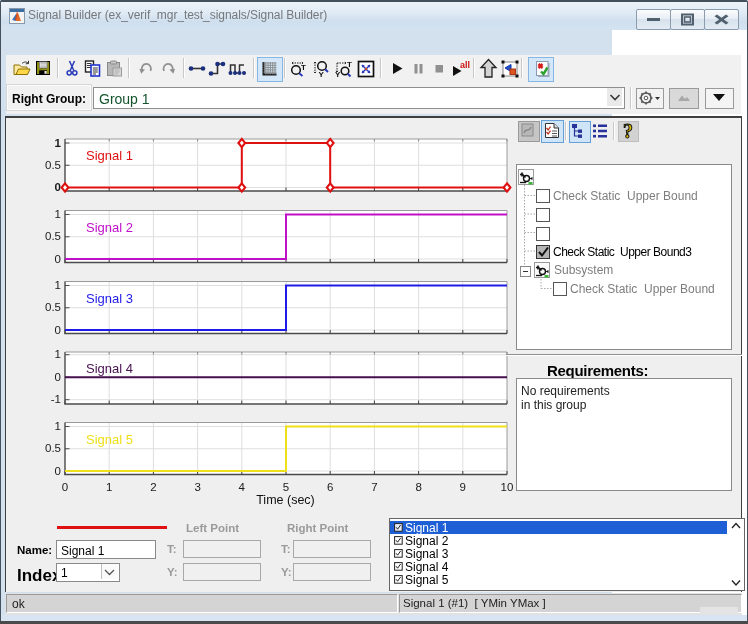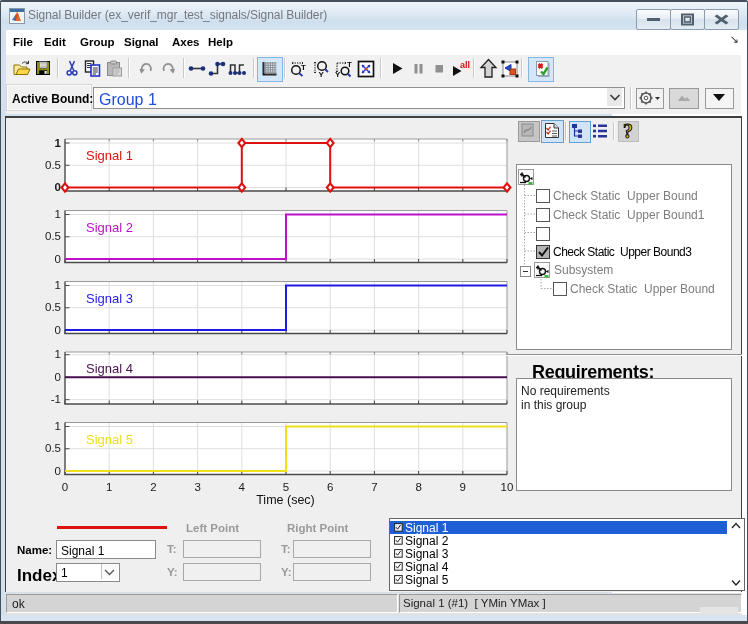--- a/index.html
+++ b/index.html
@@ -20,29 +20,29 @@
   
   #menubar{left:6px;top:30px;width:735px;height:25px;background:#ffffff;}
   .menu{position:absolute;top:6px;font-size:11.5px;font-weight:bold;color:#000;}
   
   #toolbar{left:6px;top:55px;width:735px;height:27px;background:#f1f1f1;}
   .sep{position:absolute;top:3px;width:1px;height:20px;background:#c8c8c8;border-right:1px solid #fff;}
   
   #grouprow{left:6px;top:82px;width:735px;height:32px;background:#f1f1f1;}
   #aglabel{left:6px;top:10px;font-size:12px;font-weight:bold;color:#000;}
   #agcombo{left:87px;top:5px;width:530px;height:20px;background:#fff;border:1px solid #8f8f8f;}
-  #agtext{left:93px;top:9px;font-size:16px;color:#1d4ed8;}
+  #agtext{left:93px;top:9px;font-size:14px;color:#14532d;}
   .grbtn{top:6px;height:19px;border:1px solid #9a9a9a;background:#f0f0f0;}
   
   #mainline{left:5px;top:116px;width:737px;height:2px;background:#3f3f3f;}
   #mainbg{left:5px;top:118px;width:737px;height:474px;background:#efefef;border-left:1px solid #3f3f3f;border-right:1px solid #3f3f3f;box-sizing:border-box;}
   #plotsvg{left:0;top:0;width:748px;height:624px;pointer-events:none;}
   #vlabel{left:519px;top:148px;font-size:13px;font-weight:bold;color:#000;letter-spacing:-0.3px;}
   #vbox{left:516px;top:164px;width:214px;height:184px;background:#fff;border:1px solid #8a8a8a;}
-  #rlabel{left:532px;top:362px;font-size:18px;font-weight:bold;color:#000;letter-spacing:-0.3px;}
+  #rlabel{left:547px;top:362px;font-size:15px;font-weight:bold;color:#000;letter-spacing:-0.3px;}
   #rbox{left:516px;top:378px;width:214px;height:111px;background:#fff;border:1px solid #8a8a8a;}
   #rtext{left:521px;top:384px;font-size:12px;color:#222;}
   .trow{position:absolute;font-size:12px;color:#7d7d7d;white-space:pre;}
   
   #redline{left:57px;top:526px;width:110px;height:2.5px;background:#df1010;}
   .blabel{position:absolute;font-size:11.5px;font-weight:bold;color:#9a9a9a;}
   .bfield{position:absolute;background:#f0f0f0;border:1px solid #a8a8a8;}
   #namefield{left:56px;top:540px;width:98px;height:17px;background:#fff;border:1px solid #8a8a8a;}
   #nametext{left:61px;top:544px;font-size:12px;color:#000;}
   #indexcombo{left:56px;top:563px;width:62px;height:17px;background:#fff;border:1px solid #8a8a8a;}
@@ -78,29 +78,20 @@
     <svg width="33" height="19">
         <rect x="11" y="4.5" width="11" height="10" fill="none" stroke="#51606e" stroke-width="2"></rect>
         <rect x="13.5" y="7" width="6" height="5" fill="none" stroke="#51606e" stroke-width="1.6"></rect>
       </svg>
   </div>
   <div class="abs tbtn" style="left:704px">
     <svg width="33" height="19">
         <path d="M12 4.5 L16.5 7.8 L21 4.5 L23.5 6.3 L18.8 9.5 L23.5 12.7 L21 14.5 L16.5 11.2 L12 14.5 L9.5 12.7 L14.2 9.5 L9.5 6.3 Z" fill="#51606e"></path>
       </svg>
   </div>
-  <div class="abs" id="menubar">
-    <span class="menu" style="left:7px">File</span>
-    <span class="menu" style="left:38px">Edit</span>
-    <span class="menu" style="left:74px">Group</span>
-    <span class="menu" style="left:118px">Signal</span>
-    <span class="menu" style="left:166px">Axes</span>
-    <span class="menu" style="left:202px">Help</span>
-    <span style="position:absolute;right:2px;top:3px;font-size:11px;color:#333">↘</span>
-  </div>
   <div class="abs" id="toolbar">
     <svg class="abs" style="left:7px;top:5px" width="19" height="17">
         <path d="M1 14.5 L1 5 L6.5 5 L8.5 7 L14 7 L14 14.5 Z" fill="#ffe9a0" stroke="#8a7000"></path>
         <path d="M3 14.5 L5.5 9 L17 9 L14.5 14.5 Z" fill="#ffd84a" stroke="#8a7000"></path>
         <path d="M9 3.5 C11 1.5, 14 1.5, 15.5 3.5 M15.5 3.5 L15.5 0.8 M15.5 3.5 L12.8 3.8" stroke="#333" fill="none"></path>
       </svg>
     <svg class="abs" style="left:29px;top:5px" width="17" height="17">
         <rect x="1.5" y="1.5" width="13" height="13" fill="#15150a" stroke="#000"></rect>
         <rect x="2" y="2" width="2.2" height="12" fill="#8f8f12"></rect>
         <rect x="12" y="2" width="2.2" height="12" fill="#8f8f12"></rect>
@@ -222,21 +213,21 @@
     <svg class="abs" style="left:527px;top:4px" width="18" height="19">
         <rect x="3.5" y="2.5" width="11.5" height="14" fill="#fdfdfd" stroke="#8a9ab0"></rect>
         <rect x="15" y="4" width="1.5" height="13" fill="#9aa8ba"></rect>
         <rect x="5" y="16.5" width="11.5" height="1.5" fill="#9aa8ba"></rect>
         <path d="M5.5 5 L9.5 9 M9.5 5 L5.5 9" stroke="#d42020" stroke-width="2.6"></path>
         <path d="M8 12.5 L10.5 15 L14.5 8.5" stroke="#2da02d" stroke-width="2.4" fill="none"></path>
       </svg>
   </div>
   <div class="abs" id="grouprow">
     <div class="abs" style="left:0px;top:2px;width:84px;height:25px;border:1px solid #d6d6d6;box-shadow:inset 0 0 0 1px #fbfbfb;"></div>
-    <span class="abs" id="aglabel">Active Bound:</span>
+    <span class="abs" id="aglabel">Right Group:</span>
     <div class="abs" id="agcombo"></div>
     <span class="abs" id="agtext">Group 1</span>
     <div class="abs" style="left:601px;top:6px;width:15px;height:18px;background:#e9e9e9"></div>
       <svg class="abs" style="left:603px;top:12px" width="12" height="8">
         <path d="M1.5 1 L6 5.5 L10.5 1" fill="none" stroke="#3a3a3a" stroke-width="1.6"></path>
       </svg>
     <div class="abs sep" style="left:624px;top:5px;height:22px"></div>
     <div class="abs grbtn" style="left:630px;width:26px;background:#f2f2f2"></div>
       <svg class="abs" style="left:633px;top:9px" width="22" height="14">
         <circle cx="7" cy="7" r="5" fill="none" stroke="#555" stroke-width="1.6"></circle>
@@ -579,21 +570,20 @@
       <path d="M2 5.5 L5.5 5.5 M4 3.5 L4 7.5" stroke="#111" stroke-width="1.6"></path>
       <path d="M5 6 L7.5 8.5" stroke="#111" stroke-width="1.4"></path>
       <circle cx="8.5" cy="9.5" r="3" fill="none" stroke="#111" stroke-width="1.4"></circle>
       <path d="M11.5 9.5 L14.5 8 L14.5 11 Z" fill="#111"></path>
       <path d="M2 13.5 H8" stroke="#111" stroke-width="1.3"></path>
       <rect x="10.5" y="13" width="4" height="2.5" fill="#3bb53b"></rect>
     </svg>
   <div class="abs" style="left:536px;top:189.4px;width:12px;height:12px;background:#fff;border:1.3px solid #555"></div>
   <span class="trow" style="left:553px;top:188.9px">Check Static  Upper Bound</span>
   <div class="abs" style="left:536px;top:208.0px;width:12px;height:12px;background:#fff;border:1.3px solid #555"></div>
-  <span class="trow" style="left:553px;top:207.5px">Check Static  Upper Bound1</span>
   <div class="abs" style="left:536px;top:226.6px;width:12px;height:12px;background:#fff;border:1.3px solid #555"></div>
   <div class="abs" style="left:536px;top:245.2px;width:12px;height:12px;background:#b4b4b4;border:1.3px solid #333"></div>
     <svg class="abs" style="left:536px;top:245.2px" width="15" height="15">
       <path d="M3 7 L6 10.5 L12 2.5" stroke="#111" stroke-width="2" fill="none"></path>
     </svg>
   <span class="trow" style="left:553px;top:244.7px;color:#000;font-weight:normal;letter-spacing:-0.5px">Check Static  Upper Bound3</span>
   <div class="abs" style="left:520px;top:265.8px;width:9px;height:9px;background:#fff;border:1px solid #888"></div>
   <svg class="abs" style="left:520px;top:265.8px" width="11" height="11">
       <path d="M3 5.5 H8" stroke="#333"></path>
     </svg>

